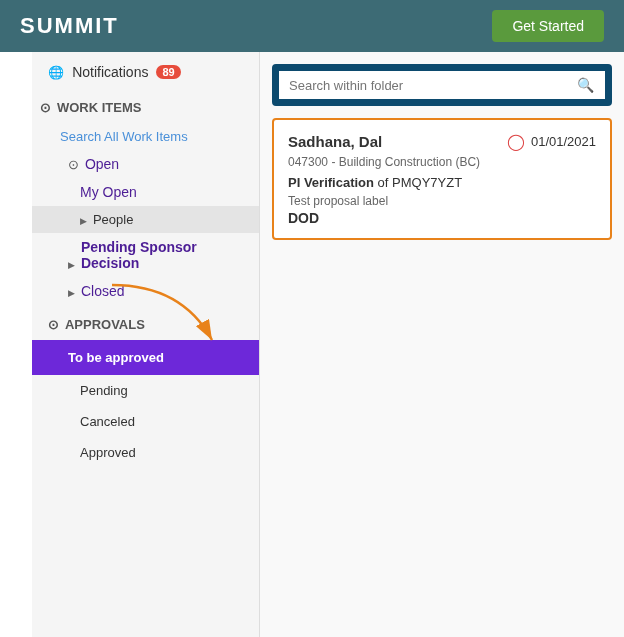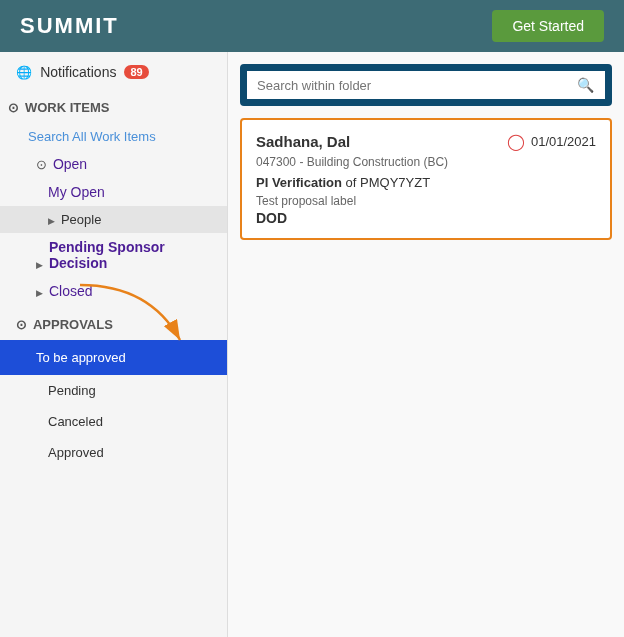--- a/index.html
+++ b/index.html
@@ -28,20 +28,21 @@
       font-size: 14px;
       border-radius: 4px;
       cursor: pointer;
     }
 
     
     .main {
       display: flex;
       flex: 1;
       overflow: hidden;
+      margin-left: 32px;
     }
 
     
     .sidebar {
       width: 228px;
       min-width: 228px;
       background-color: #f5f5f5;
       overflow-y: auto;
       border-right: 1px solid #ddd;
     }
@@ -114,23 +115,23 @@
       align-items: center;
       gap: 6px;
       cursor: pointer;
       margin-top: 4px;
     }
 
     .to-be-approved {
       padding: 10px 16px 10px 36px;
       font-size: 13px;
       color: white;
-      background-color: #1d4ed8;
-      cursor: pointer;
-      font-weight: 400;
+      background-color: #6d28d9;
+      cursor: pointer;
+      font-weight: 700;
     }
 
     .approval-sub-item {
       padding: 8px 16px 8px 48px;
       font-size: 13px;
       color: #333;
       cursor: pointer;
     }
 
     

